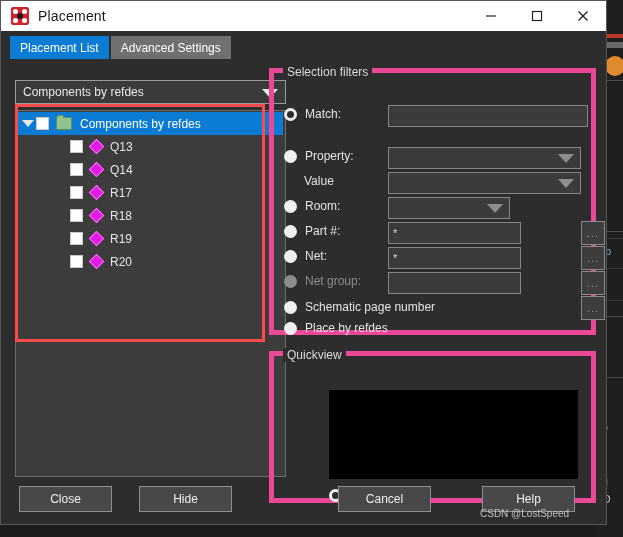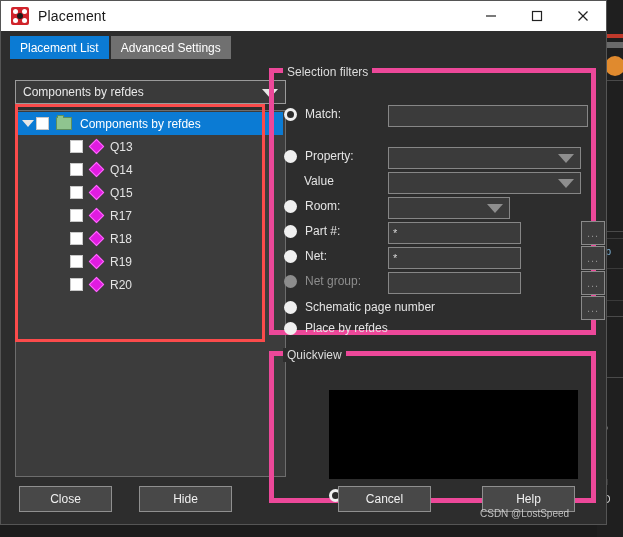--- a/index.html
+++ b/index.html
@@ -212,25 +212,20 @@
           <span class="tree-label">Q13</span>
         </div>
         <div class="tree-row child">
           <span class="chk"></span>
           <span class="diamond"></span>
           <span class="tree-label">Q14</span>
         </div>
         <div class="tree-row child">
           <span class="chk"></span>
           <span class="diamond"></span>
-          <span class="tree-label">Q15</span>
-        </div>
-        <div class="tree-row child">
-          <span class="chk"></span>
-          <span class="diamond"></span>
           <span class="tree-label">R17</span>
         </div>
         <div class="tree-row child">
           <span class="chk"></span>
           <span class="diamond"></span>
           <span class="tree-label">R18</span>
         </div>
         <div class="tree-row child">
           <span class="chk"></span>
           <span class="diamond"></span>

